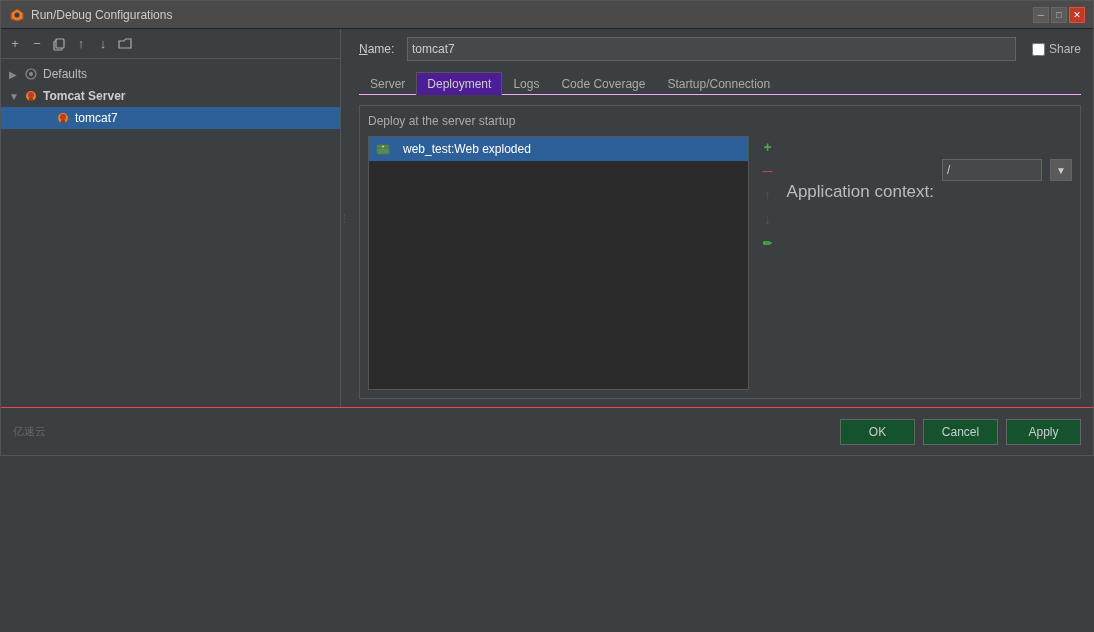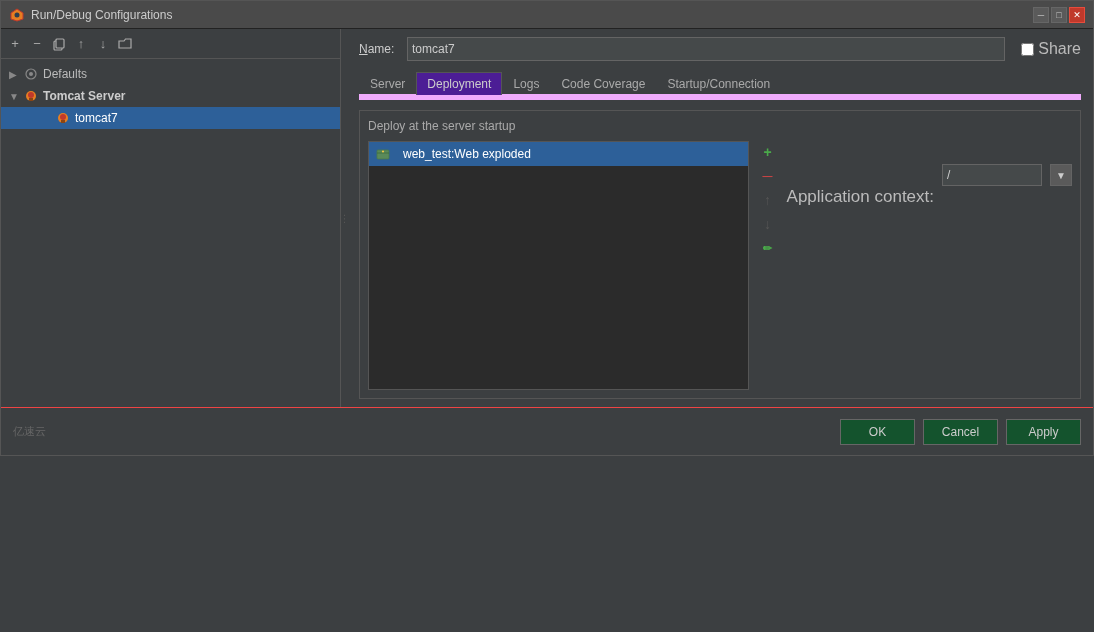--- a/index.html
+++ b/index.html
@@ -185,27 +185,27 @@
       padding: 0 4px;
       outline: none;
     }
     .share-check {
       display: flex;
       align-items: center;
       gap: 4px;
       margin-left: 8px;
     }
     .share-check input { cursor: pointer; }
-    .share-check label { color: #bbbbbb; font-size: 16px; }
+    .share-check label { color: #bbbbbb; font-size: 12px; }
 
     
     .tabs-bar {
       display: flex;
       align-items: flex-end;
-      border-bottom: 6px solid #f0abfc;
+      border-bottom: 1px solid #f0abfc;
       margin-bottom: 10px;
     }
     .tab {
       padding: 4px 10px;
       font-size: 12px;
       color: #aaaaaa;
       cursor: pointer;
       border: 1px solid transparent;
       border-bottom: none;
       background: transparent;

